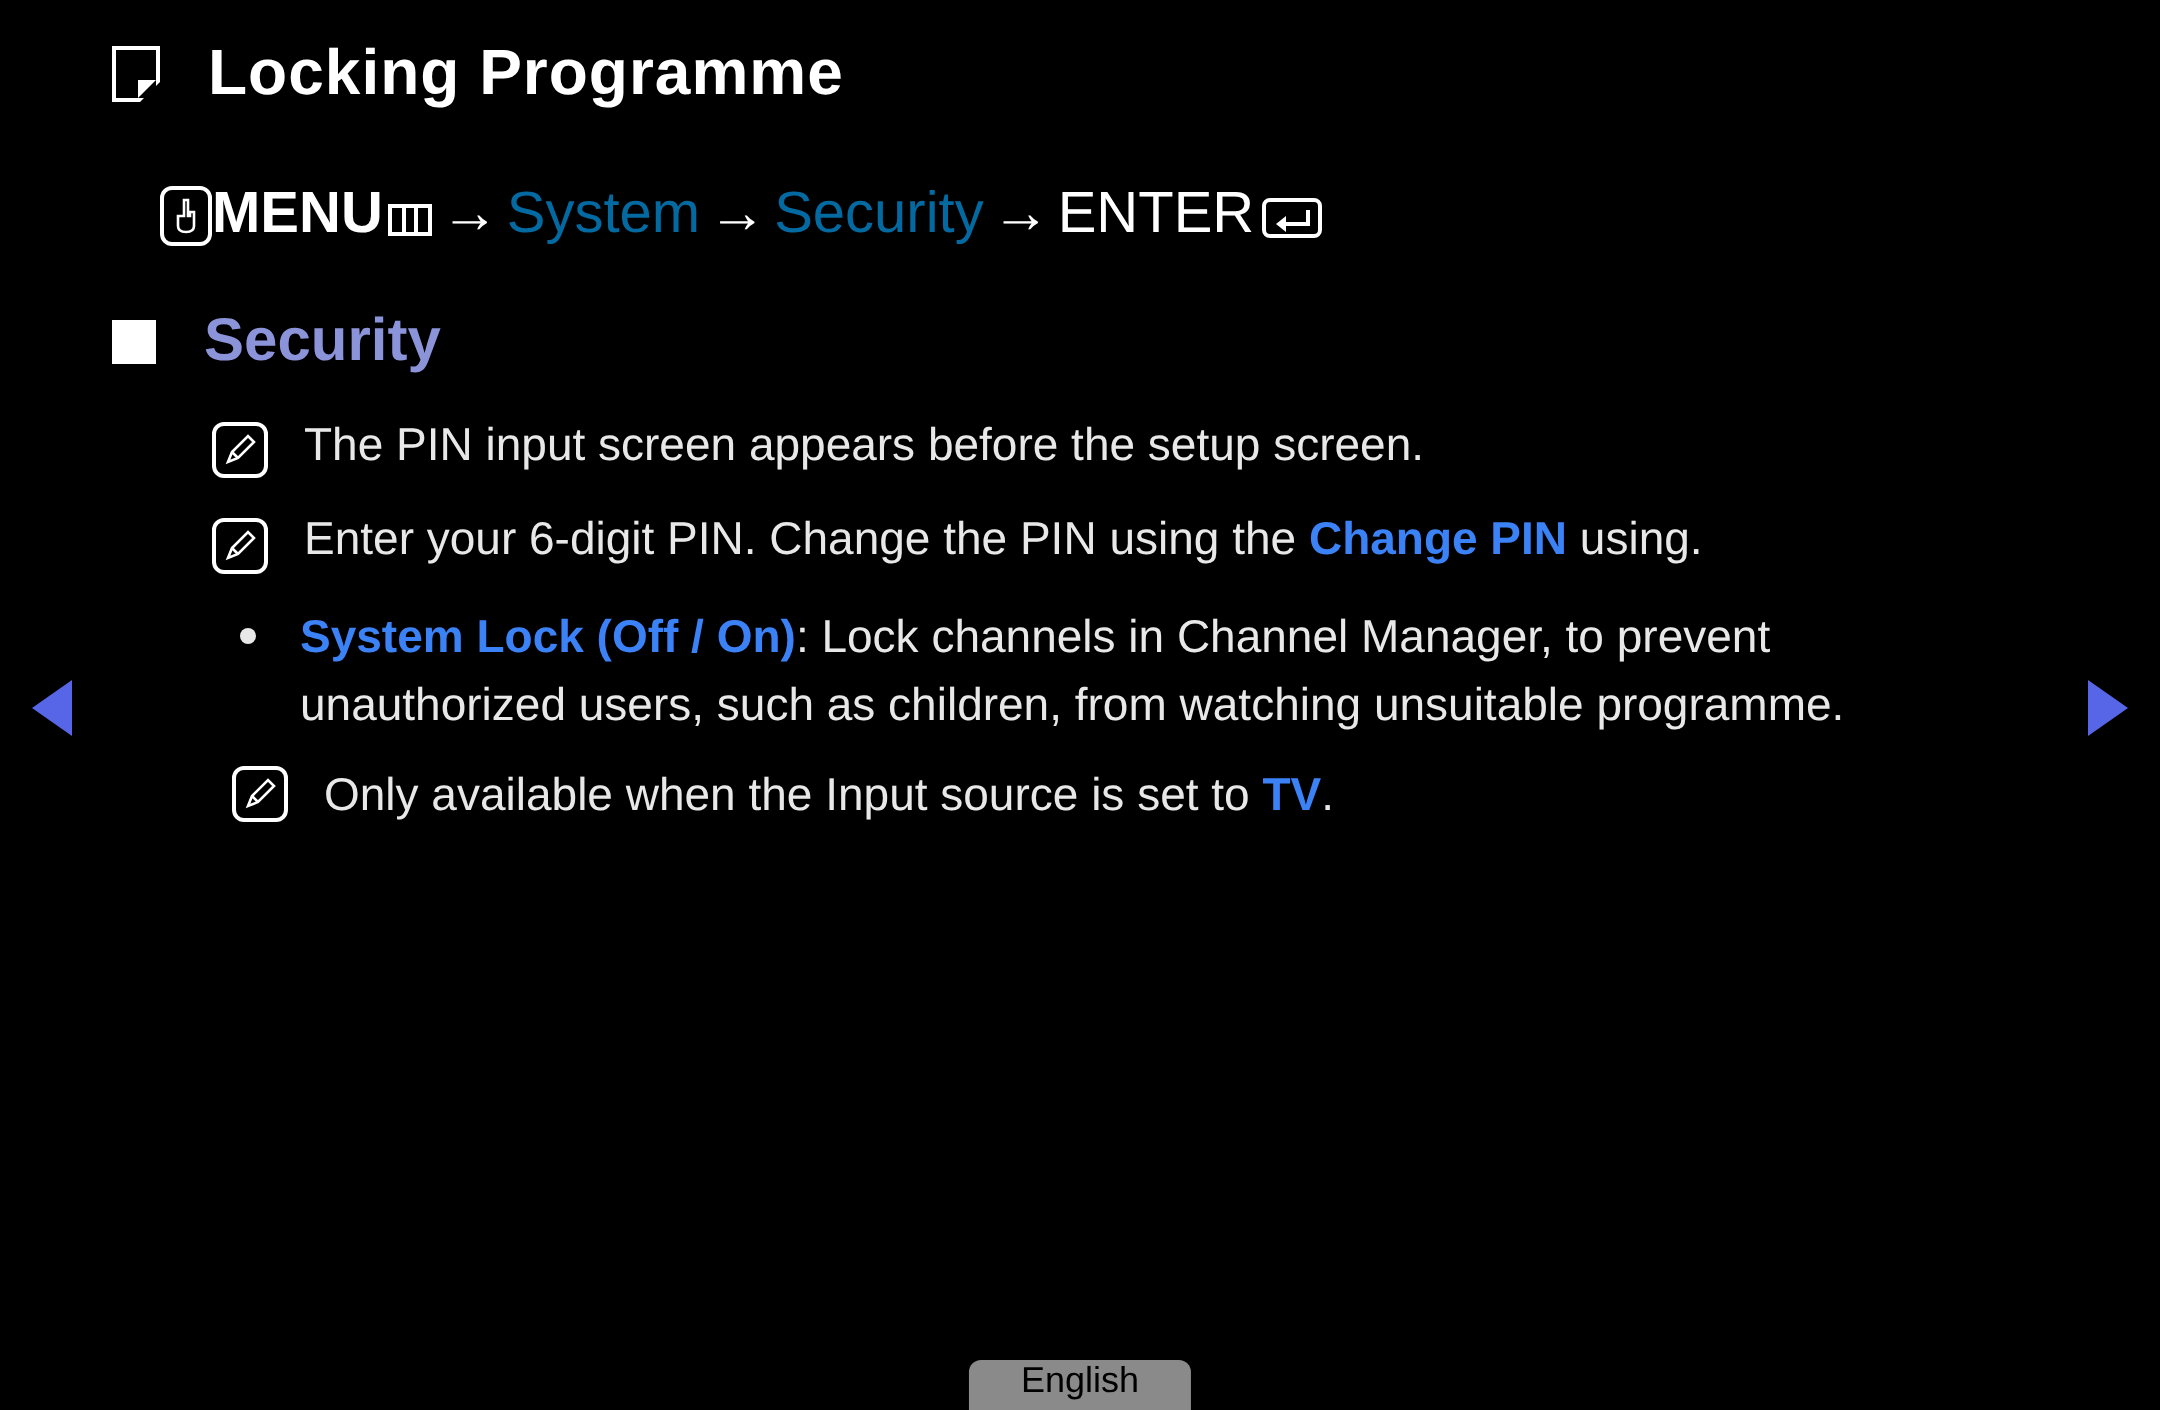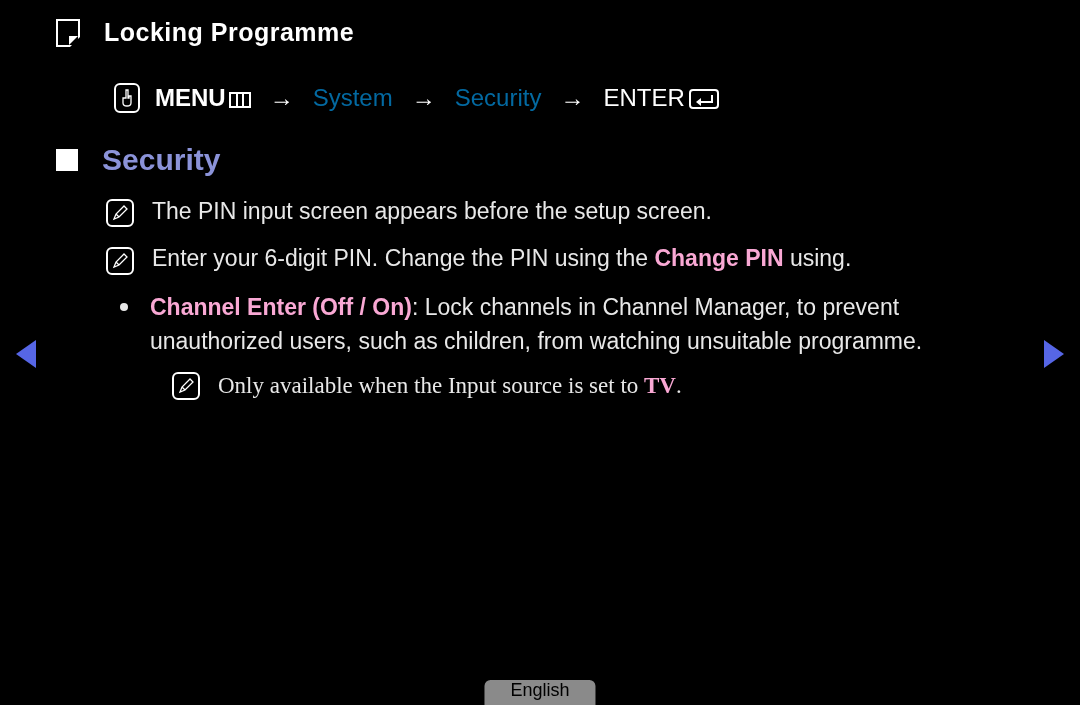--- a/index.html
+++ b/index.html
@@ -45,31 +45,31 @@
       bottom: 0px;
       right: 0px;
       width: 0;
       height: 0;
       border-style: solid;
       border-width: 9px 9px 0 0;
       border-color: #fff transparent transparent transparent;
       z-index: 1;
     }
     .page-title {
-      font-size: 25px;
+      font-size: 32px;
       font-weight: bold;
       letter-spacing: 0.5px;
     }
     .breadcrumb-row {
       display: flex;
       align-items: center;
-      gap: 15px;
-      margin-left: 58px;
+      gap: 0;
+      margin-left: 24px;
       margin-bottom: 30px;
-      font-size: 24px;
+      font-size: 29px;
     }
     .hand-icon {
       width: 26px;
       height: 30px;
       border: 2px solid #fff;
       border-radius: 6px;
       display: flex;
       align-items: center;
       justify-content: center;
       flex-shrink: 0;
@@ -137,51 +137,51 @@
       background: #fff;
       flex-shrink: 0;
     }
     .section-heading {
       font-size: 30px;
       font-weight: bold;
       color: #8b93d9;
     }
     .note-row {
       display: flex;
-      align-items: center;
+      align-items: flex-end;
       gap: 18px;
       margin-left: 50px;
       margin-bottom: 14px;
       font-size: 23px;
       line-height: 1.45;
     }
     .pencil-icon {
       width: 28px;
       height: 28px;
       border: 2px solid #fff;
       border-radius: 6px;
       display: flex;
       align-items: center;
       justify-content: center;
       flex-shrink: 0;
       margin-top: 3px;
     }
     .pencil-icon svg { width: 16px; height: 16px; }
     .note-text { flex: 1; color: #e8e8e8; }
-    .highlight { color: #f9a8d4; font-weight: bold; }
+    .highlight { color: #3b82f6; font-weight: bold; }
     .bullet-row {
       display: flex;
       align-items: flex-start;
       gap: 18px;
       margin-left: 58px;
       margin-bottom: 10px;
       font-size: 23px;
       line-height: 1.5;
     }
-    .bullet-row.indented { margin-left: 116px; font-family: Liberation Serif, serif; }
+    .bullet-row.indented { margin-left: 60px; }
     .dot-bullet {
       width: 8px;
       height: 8px;
       background: #e8e8e8;
       border-radius: 50%;
       flex-shrink: 0;
       margin-top: 13px;
       margin-left: 6px;
       margin-right: 4px;
     }
@@ -258,21 +258,21 @@
     <div class="pencil-icon">
       <svg viewBox="0 0 16 16">
           <path d="M2 14 L4 9 L12 1 L15 4 L7 12 L2 14 Z M4 9 L7 12" fill="none" stroke="#fff" stroke-width="1.3"></path>
         </svg>
     </div>
     <div class="note-text"><span>Enter your 6-digit PIN. Change the PIN using the </span><span class="highlight">Change PIN</span><span> using.</span></div>
   </div>
 
   <div class="bullet-row">
     <div class="dot-bullet"></div>
-    <div class="bullet-text"><span class="highlight">Channel Enter (Off / On)</span><span>: Lock channels in Channel Manager, to prevent unauthorized users, such as children, from watching unsuitable programme.</span></div>
+    <div class="bullet-text"><span class="highlight">System Lock (Off / On)</span><span>: Lock channels in Channel Manager, to prevent unauthorized users, such as children, from watching unsuitable programme.</span></div>
   </div>
 
   <div class="bullet-row indented">
     <div class="pencil-icon">
       <svg viewBox="0 0 16 16">
           <path d="M2 14 L4 9 L12 1 L15 4 L7 12 L2 14 Z M4 9 L7 12" fill="none" stroke="#fff" stroke-width="1.3"></path>
         </svg>
     </div>
     <div class="note-text"><span>Only available when the Input source is set to </span><span class="highlight">TV</span><span>.</span></div>
   </div>

